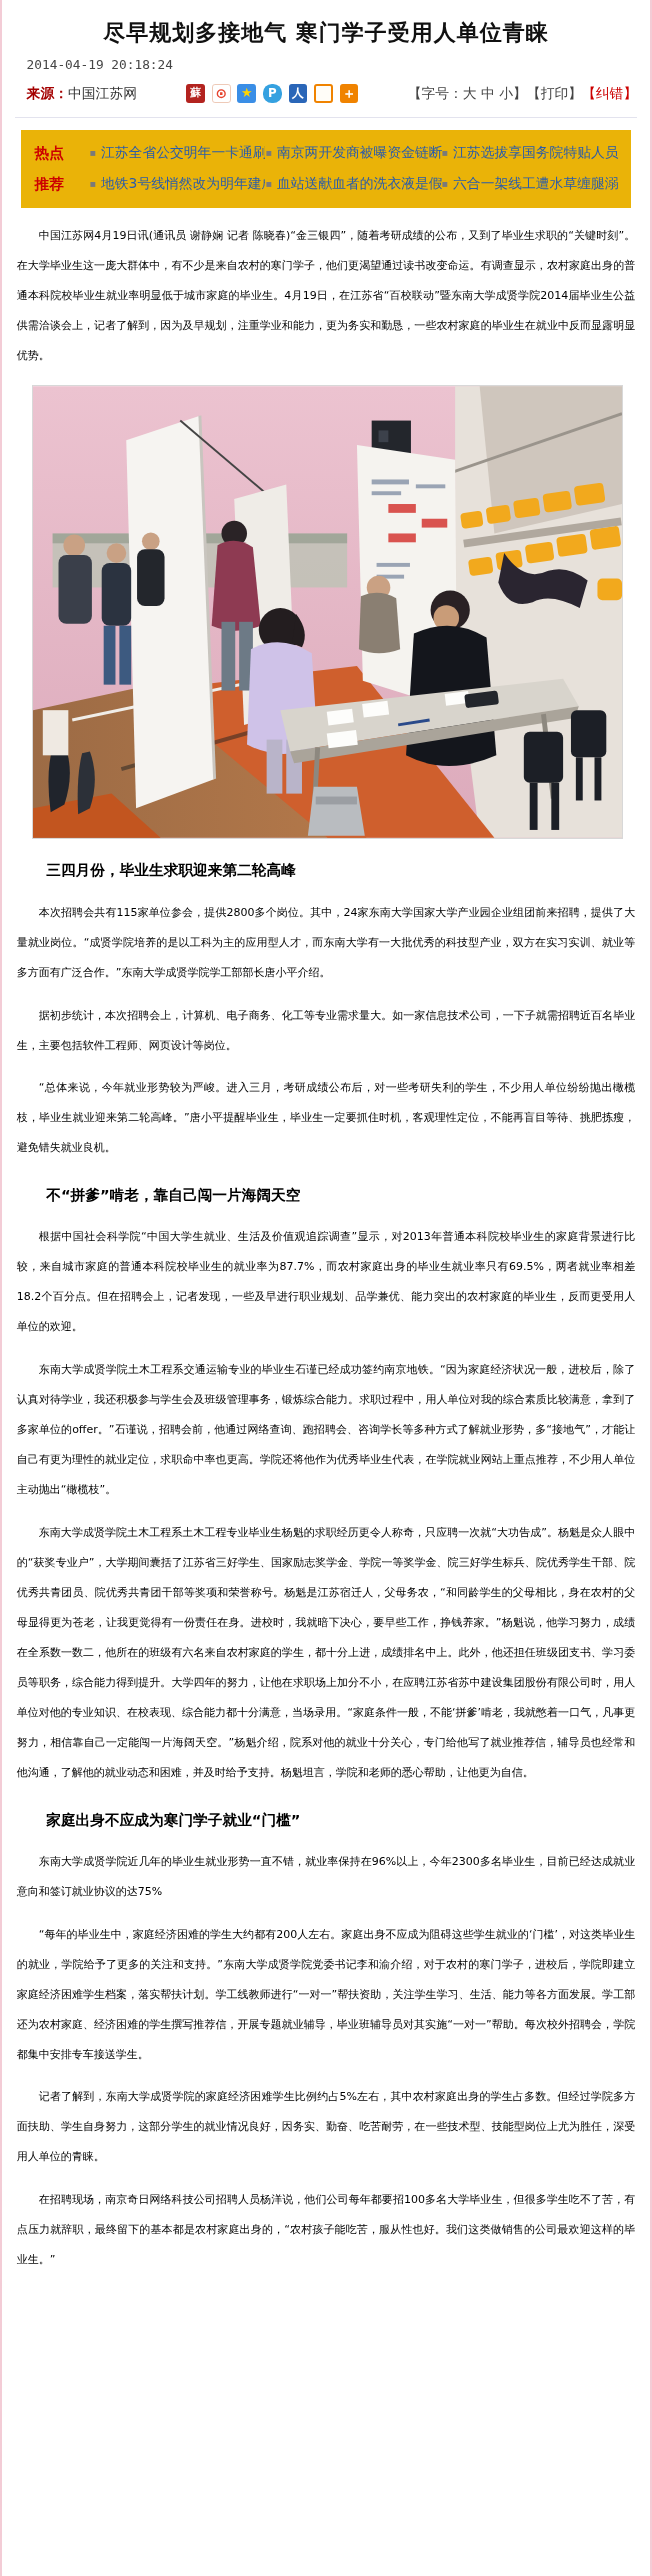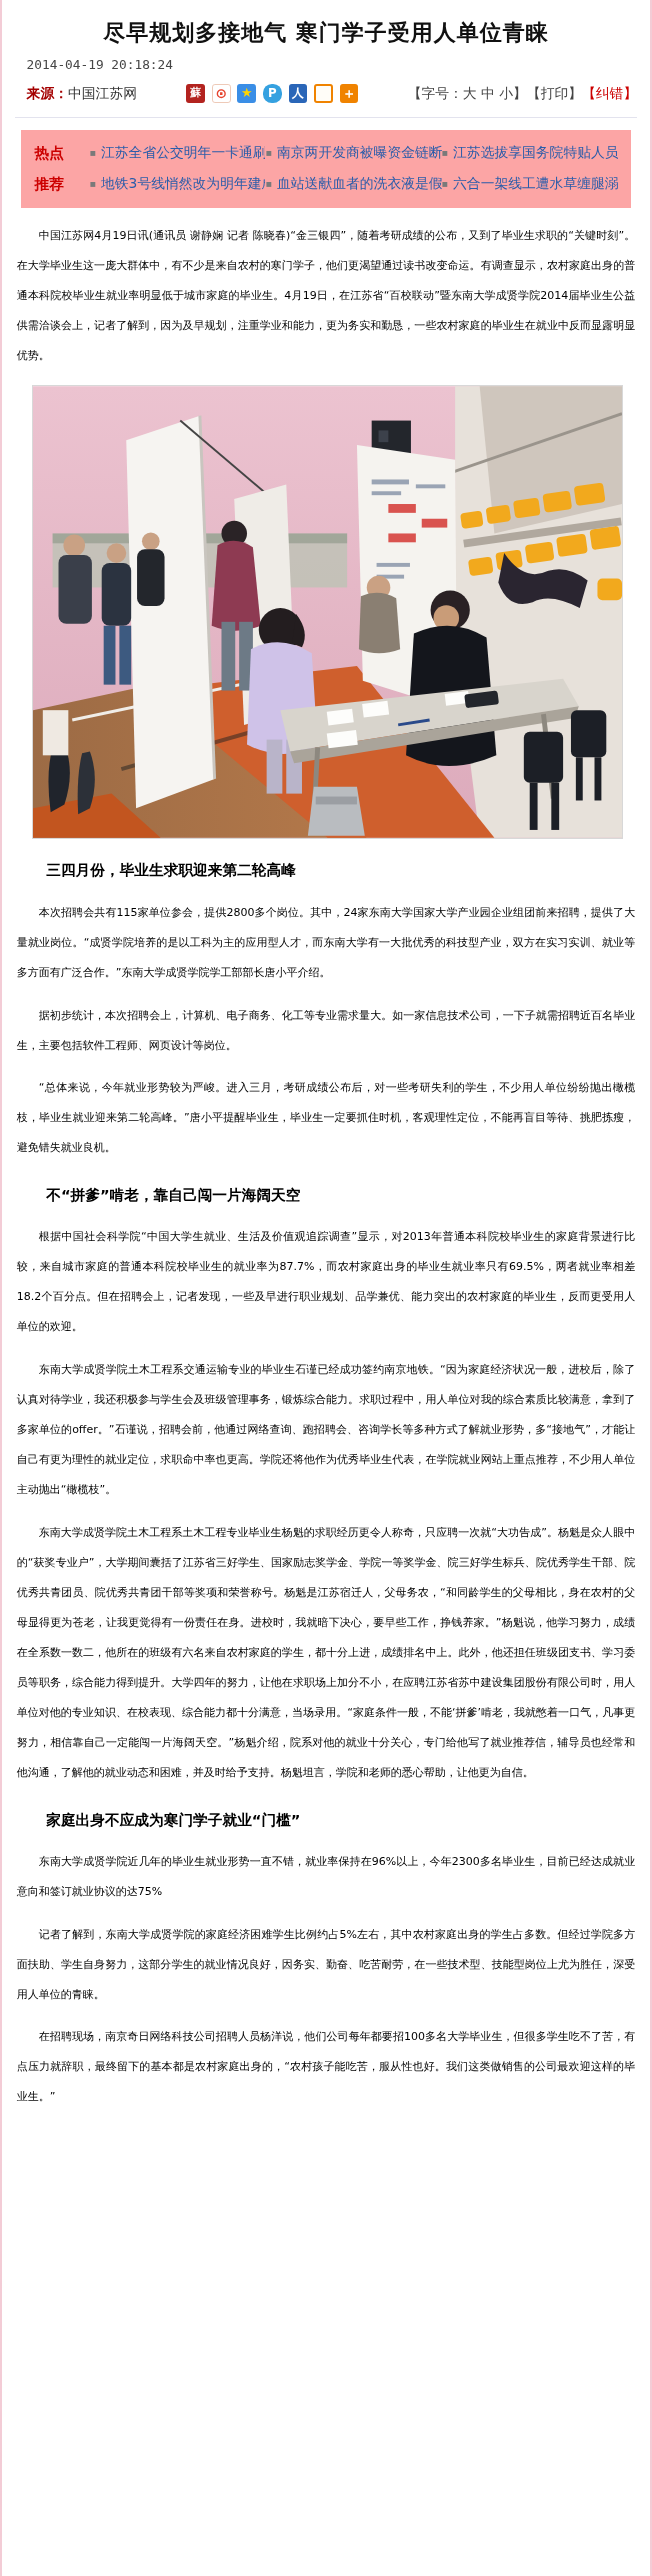--- a/index.html
+++ b/index.html
@@ -23,21 +23,21 @@
   .ic2{background:#3a8ee6;color:#ffd400;font-size:12.8px;}
   .ic3{background:#35a1e0;color:#fff;border-radius:8.8px;}
   .ic4{background:#2a66b8;color:#fff;}
   .ic5{background:#fffdf8;border:2px solid #f08300;}
   .ic6{background:#f08300;color:#fff;font-size:13.8px;}
   .ctrl{color:#454545;white-space:nowrap;}
   .ctrl .sz{cursor:pointer;}
   .ctrl-correct{color:#cc0000;cursor:pointer;}
   .top-divider{border:none;border-top:1px solid #e3e3ee;margin:7.9px 0 11.8px;}
   
-  .hotbox{background:#fca5a5;margin:0 5.9px 3.9px;padding:8.8px 13.8px;}
+  .hotbox{background:#eab308;margin:0 5.9px 3.9px;padding:8.8px 13.8px;}
   .hotrow{display:flex;align-items:center;line-height:28.5px;}
   .hotlabel{color:#cc0000;font-weight:bold;font-size:14.7px;width:55px;flex:none;}
   .hotlinks{flex:1;display:grid;grid-template-columns:repeat(3,1fr);}
   .hotlink{color:#2a5caa;font-size:13.8px;text-decoration:none;white-space:nowrap;overflow:hidden;cursor:pointer;}
   .hotlink::before{content:"▪";color:#7a7a7a;font-size:9.8px;margin-right:4.9px;position:relative;top:-1px;}
   
   .article{padding:0 2px;}
   .article p{font-size:11px;line-height:30px;margin:12.8px 0;text-indent:2em;text-align:justify;color:#000;}
   .article h3{font-size:14.7px;line-height:29.5px;margin:16.7px 0 8.8px;text-indent:2em;font-weight:bold;color:#000;}
   figure{margin:13.8px auto 2px;width:589px;padding:0;}
@@ -230,19 +230,20 @@
     <p>据初步统计，本次招聘会上，计算机、电子商务、化工等专业需求量大。如一家信息技术公司，一下子就需招聘近百名毕业生，主要包括软件工程师、网页设计等岗位。</p>
     <p>“总体来说，今年就业形势较为严峻。进入三月，考研成绩公布后，对一些考研失利的学生，不少用人单位纷纷抛出橄榄枝，毕业生就业迎来第二轮高峰。”唐小平提醒毕业生，毕业生一定要抓住时机，客观理性定位，不能再盲目等待、挑肥拣瘦，避免错失就业良机。</p>
 
     <h3>不“拼爹”啃老，靠自己闯一片海阔天空</h3>
     <p>根据中国社会科学院“中国大学生就业、生活及价值观追踪调查”显示，对2013年普通本科院校毕业生的家庭背景进行比较，来自城市家庭的普通本科院校毕业生的就业率为87.7%，而农村家庭出身的毕业生就业率只有69.5%，两者就业率相差18.2个百分点。但在招聘会上，记者发现，一些及早进行职业规划、品学兼优、能力突出的农村家庭的毕业生，反而更受用人单位的欢迎。</p>
     <p>东南大学成贤学院土木工程系交通运输专业的毕业生石谨已经成功签约南京地铁。“因为家庭经济状况一般，进校后，除了认真对待学业，我还积极参与学生会及班级管理事务，锻炼综合能力。求职过程中，用人单位对我的综合素质比较满意，拿到了多家单位的offer。”石谨说，招聘会前，他通过网络查询、跑招聘会、咨询学长等多种方式了解就业形势，多“接地气”，才能让自己有更为理性的就业定位，求职命中率也更高。学院还将他作为优秀毕业生代表，在学院就业网站上重点推荐，不少用人单位主动抛出“橄榄枝”。</p>
     <p>东南大学成贤学院土木工程系土木工程专业毕业生杨魁的求职经历更令人称奇，只应聘一次就“大功告成”。杨魁是众人眼中的“获奖专业户”，大学期间囊括了江苏省三好学生、国家励志奖学金、学院一等奖学金、院三好学生标兵、院优秀学生干部、院优秀共青团员、院优秀共青团干部等奖项和荣誉称号。杨魁是江苏宿迁人，父母务农，“和同龄学生的父母相比，身在农村的父母显得更为苍老，让我更觉得有一份责任在身。进校时，我就暗下决心，要早些工作，挣钱养家。”杨魁说，他学习努力，成绩在全系数一数二，他所在的班级有六名来自农村家庭的学生，都十分上进，成绩排名中上。此外，他还担任班级团支书、学习委员等职务，综合能力得到提升。大学四年的努力，让他在求职场上加分不小，在应聘江苏省苏中建设集团股份有限公司时，用人单位对他的专业知识、在校表现、综合能力都十分满意，当场录用。“家庭条件一般，不能‘拼爹’啃老，我就憋着一口气，凡事更努力，相信靠自己一定能闯一片海阔天空。”杨魁介绍，院系对他的就业十分关心，专门给他写了就业推荐信，辅导员也经常和他沟通，了解他的就业动态和困难，并及时给予支持。杨魁坦言，学院和老师的悉心帮助，让他更为自信。</p>
 
     <h3>家庭出身不应成为寒门学子就业“门槛”</h3>
     <p>东南大学成贤学院近几年的毕业生就业形势一直不错，就业率保持在96%以上，今年2300多名毕业生，目前已经达成就业意向和签订就业协议的达75%</p>
+    <p>“每年的毕业生中，家庭经济困难的学生大约都有200人左右。家庭出身不应成为阻碍这些学生就业的‘门槛’，对这类毕业生的就业，学院给予了更多的关注和支持。”东南大学成贤学院党委书记李和渝介绍，对于农村的寒门学子，进校后，学院即建立家庭经济困难学生档案，落实帮扶计划。学工线教师进行“一对一”帮扶资助，关注学生学习、生活、能力等各方面发展。学工部还为农村家庭、经济困难的学生撰写推荐信，开展专题就业辅导，毕业班辅导员对其实施“一对一”帮助。每次校外招聘会，学院都集中安排专车接送学生。</p>
     <p>记者了解到，东南大学成贤学院的家庭经济困难学生比例约占5%左右，其中农村家庭出身的学生占多数。但经过学院多方面扶助、学生自身努力，这部分学生的就业情况良好，因务实、勤奋、吃苦耐劳，在一些技术型、技能型岗位上尤为胜任，深受用人单位的青睐。</p>
     <p>在招聘现场，南京奇日网络科技公司招聘人员杨洋说，他们公司每年都要招100多名大学毕业生，但很多学生吃不了苦，有点压力就辞职，最终留下的基本都是农村家庭出身的，“农村孩子能吃苦，服从性也好。我们这类做销售的公司最欢迎这样的毕业生。”</p>
 
   </div>
 
 </div>
 
 
 </body></html>

